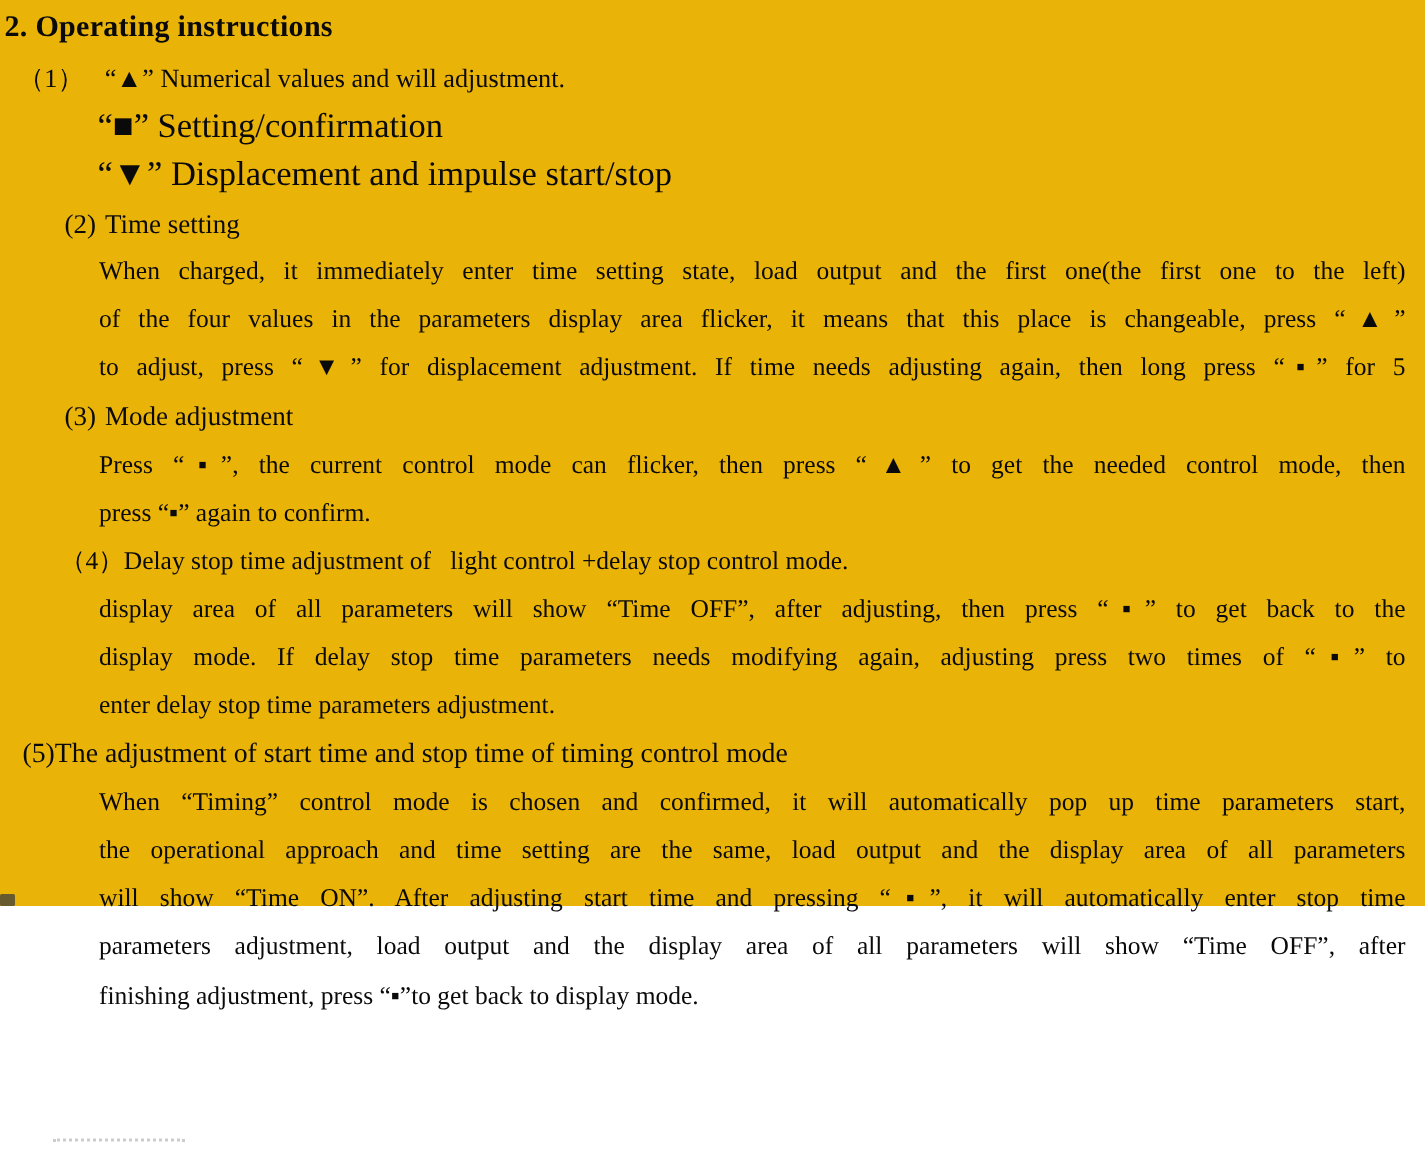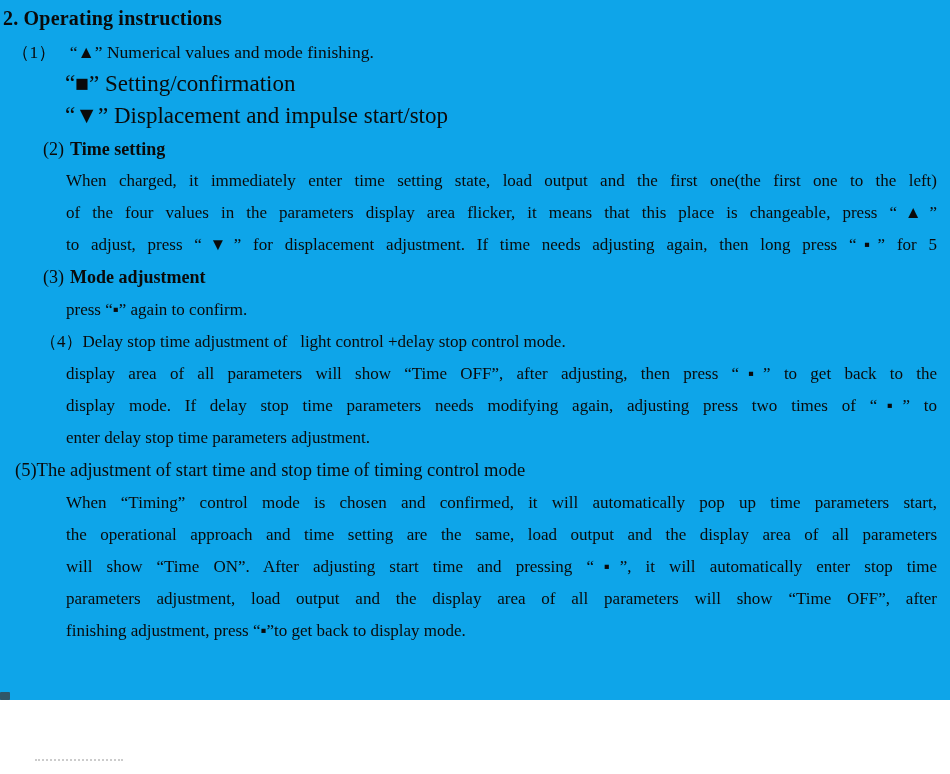--- a/index.html
+++ b/index.html
@@ -2,35 +2,35 @@
 <html><head>
 <meta charset="utf-8">
 <style>
   html,body{margin:0;padding:0;background:#ffffff;}
   body{
     width:950px;height:774px;overflow:hidden;
     font-family:"Liberation Serif","DejaVu Serif",serif;
     color:#0a0a0a;
   }
   .doc{
-    position:relative;width:950px;height:700px;background:#0ea5e9;
+    position:relative;width:950px;height:604px;background:#eab308;
     --lh:32.2px;
   }
   .h1{
     height:33px;line-height:30px;padding:3px 0 0 3px;
     font-size:20px;font-weight:bold;letter-spacing:.2px;
   }
   .row{height:var(--lh);line-height:var(--lh);font-size:17px;white-space:nowrap;}
   
   .legend-first{padding-left:12px;font-size:17.5px;}
   .legend-first .txt{margin-left:14px;}
   .legend{padding-left:65px;font-size:23px;}
   
   .sec{padding-left:43px;font-size:18px;}
-  .sec .ttl{margin-left:6px;font-weight:bold;}
+  .sec .ttl{margin-left:6px;}
   .sec4{padding-left:40px;font-size:17px;}
   .sec5{padding-left:15px;font-size:18.5px;}
   .sec5 .ttl{margin-left:0;}
   
   .pline{
     height:var(--lh);line-height:var(--lh);font-size:17px;
     padding-left:66px;padding-right:13px;overflow:hidden;
   }
   .j{text-align:justify;text-align-last:justify;text-justify:inter-word;}
   .artifact-dot{
@@ -43,39 +43,40 @@
   }
 </style>
 </head>
 <body>
 
 <div class="doc">
 
   <div class="h1">2. Operating instructions</div>
 
   <div class="row legend-first">
-    <span class="lbl">（1）</span><span class="txt">“▲” Numerical values and mode finishing.</span>
+    <span class="lbl">（1）</span><span class="txt">“▲” Numerical values and will adjustment.</span>
   </div>
   <div class="row legend">
     <span>“■” Setting/confirmation</span>
   </div>
   <div class="row legend">
     <span>“▼” Displacement and impulse start/stop</span>
   </div>
 
   <div class="row sec">
     <span>(2)</span><span class="ttl">Time setting</span>
   </div>
   <div class="pline j">When charged, it immediately enter time setting state, load output and the first one(the first one to the left)</div>
   <div class="pline j">of the four values in the parameters display area flicker, it means that this place is changeable, press “▲”</div>
   <div class="pline j">to adjust, press “▼” for displacement adjustment. If time needs adjusting again, then long press “▪” for 5</div>
 
   <div class="row sec">
     <span>(3)</span><span class="ttl">Mode adjustment</span>
   </div>
+  <div class="pline j">Press “▪”, the current control mode can flicker, then press “▲” to get the needed control mode, then</div>
   <div class="pline">press “▪” again to confirm.</div>
 
   <div class="row sec4">
     <span>（4）</span><span>Delay stop time adjustment of  light control +delay stop control mode.</span>
   </div>
   <div class="pline j">display area of all parameters will show “Time OFF”, after adjusting, then press “▪” to get back to the</div>
   <div class="pline j">display mode. If delay stop time parameters needs modifying again, adjusting press two times of “▪” to</div>
   <div class="pline">enter delay stop time parameters adjustment.</div>
 
   <div class="row sec5">

